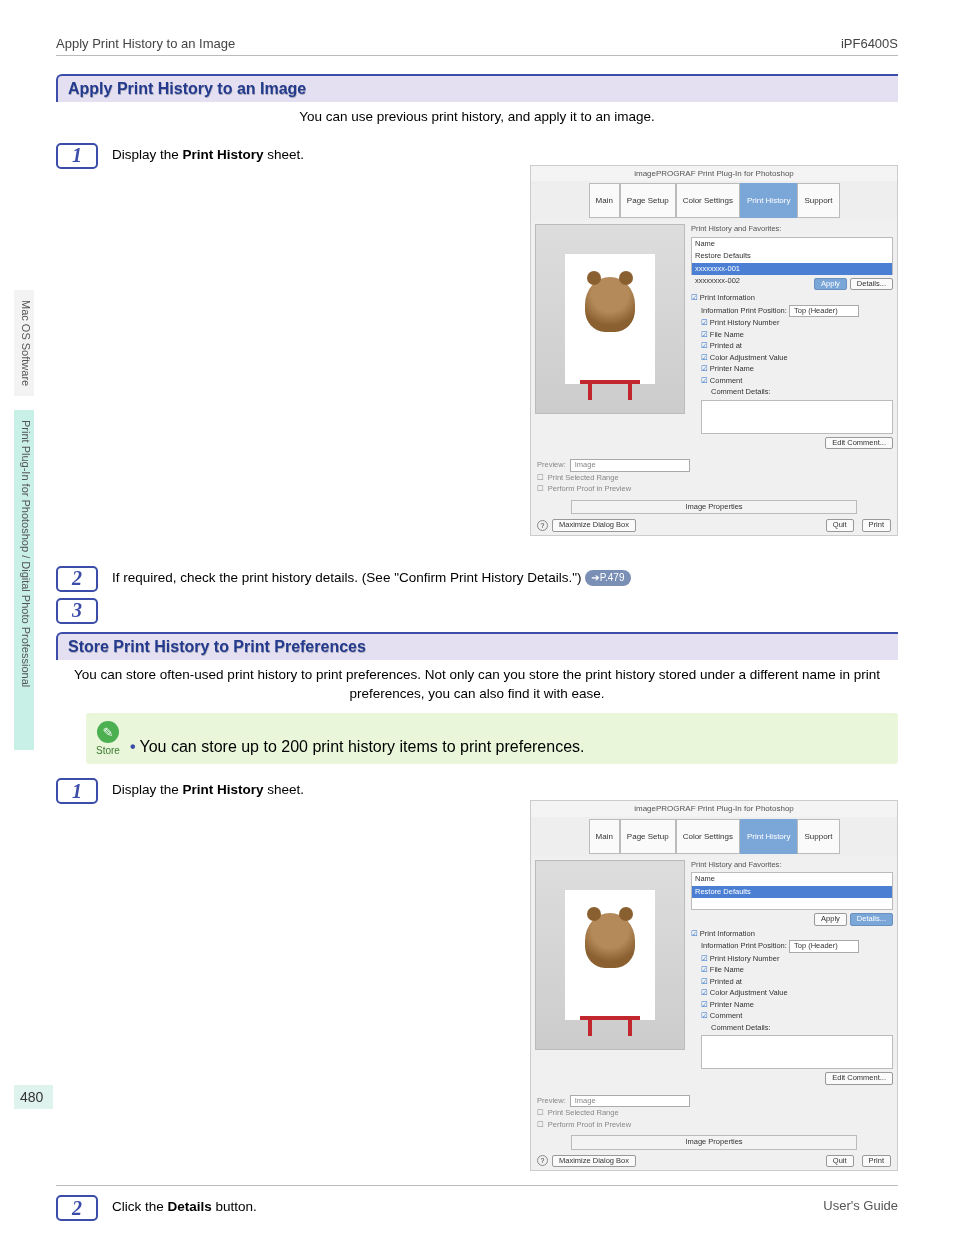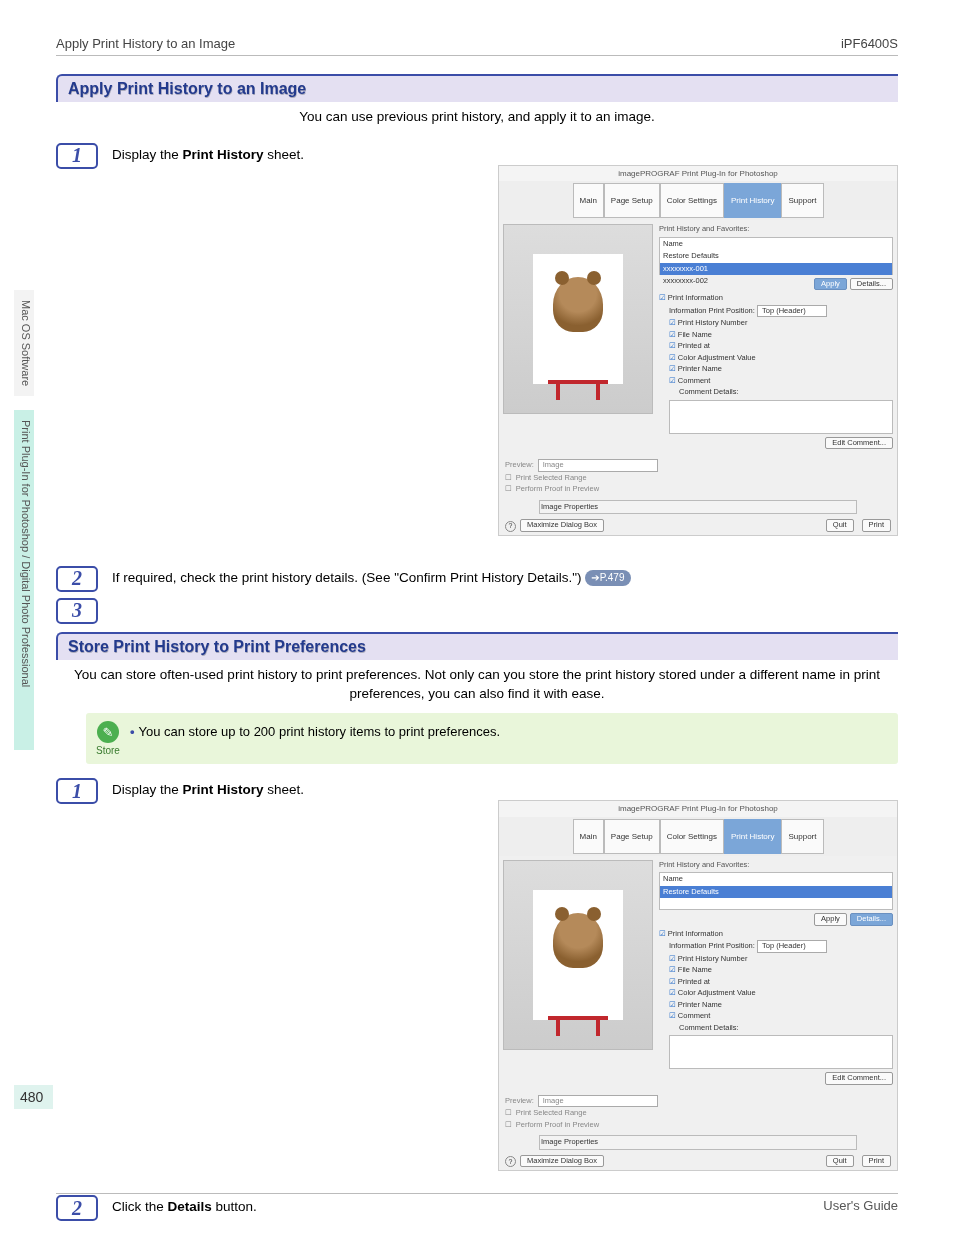--- a/index.html
+++ b/index.html
@@ -113,22 +113,23 @@
     align-items: center;
     justify-content: center;
     color: #fff;
     font-size: 13px;
   }
   .note-label {
     color: #3a7b2f;
     font-size: 10px;
   }
   .note-text {
-    font-size: 13px;
+    font-size: 16px;
     padding-top: 3px;
+    margin-top: 14px;
   }
   .note-text .bullet {
     color: #3b4da8;
     font-weight: bold;
     margin-right: 4px;
   }
 
   
   .side-tab {
     position: absolute;
@@ -147,21 +148,21 @@
     left: 14px;
     top: 1085px;
     background: #dff3ee;
     color: #333;
     font-size: 14px;
     padding: 4px 10px 4px 6px;
   }
 
   
   .shot {
-    width: 400px;
+    width: 368px;
     border: 1px solid #ccc;
     background: #f0f0f0;
     font-size: 8px;
     margin-left: auto;
     margin-bottom: 18px;
     color: #333;
   }
   .shot-title {
     text-align: center;
     font-size: 8px;
@@ -266,52 +267,52 @@
   }
   .shot-bottom {
     padding: 2px 6px;
     font-size: 7.5px;
     color: #888;
   }
   .shot-bottom-row { display: flex; align-items: center; gap: 4px; margin: 1px 0;}
   .shot-img-props {
     border: 1px solid #bbb;
     background: #f3f3f3;
-    text-align: left;
+    text-align: center;
     padding: 1px;
     margin: 2px 40px;
     font-size: 7.5px;
   }
   .shot-footer {
     display: flex;
     justify-content: space-between;
     align-items: center;
     padding: 3px 6px;
     font-size: 7.5px;
   }
-  .shot-footer-left { display: flex; align-items: flex-end; gap: 4px;}
+  .shot-footer-left { display: flex; align-items: center; gap: 4px;}
   .help-circ {
     width: 11px; height: 11px;
     border: 1px solid #888;
     border-radius: 50%;
     display: inline-flex;
     align-items: center;
     justify-content: center;
     font-size: 7px;
   }
   .shot-footer-right { display: flex; gap: 8px;}
 
   .step-block { display: flex; gap: 14px; align-items: flex-start;}
   .footer-row {
     position: absolute;
     bottom: 22px;
     left: 56px;
     right: 56px;
     border-top: 1px solid #bbb;
-    padding-top: 4px;
+    padding-top: 12px;
     text-align: right;
     font-size: 13px;
     color: #555;
   }
 </style>
 </head>
 <body>
 
 <div class="side-tab tab-a">Mac OS Software</div>
 <div class="side-tab tab-b">Print Plug-In for Photoshop / Digital Photo Professional</div>

